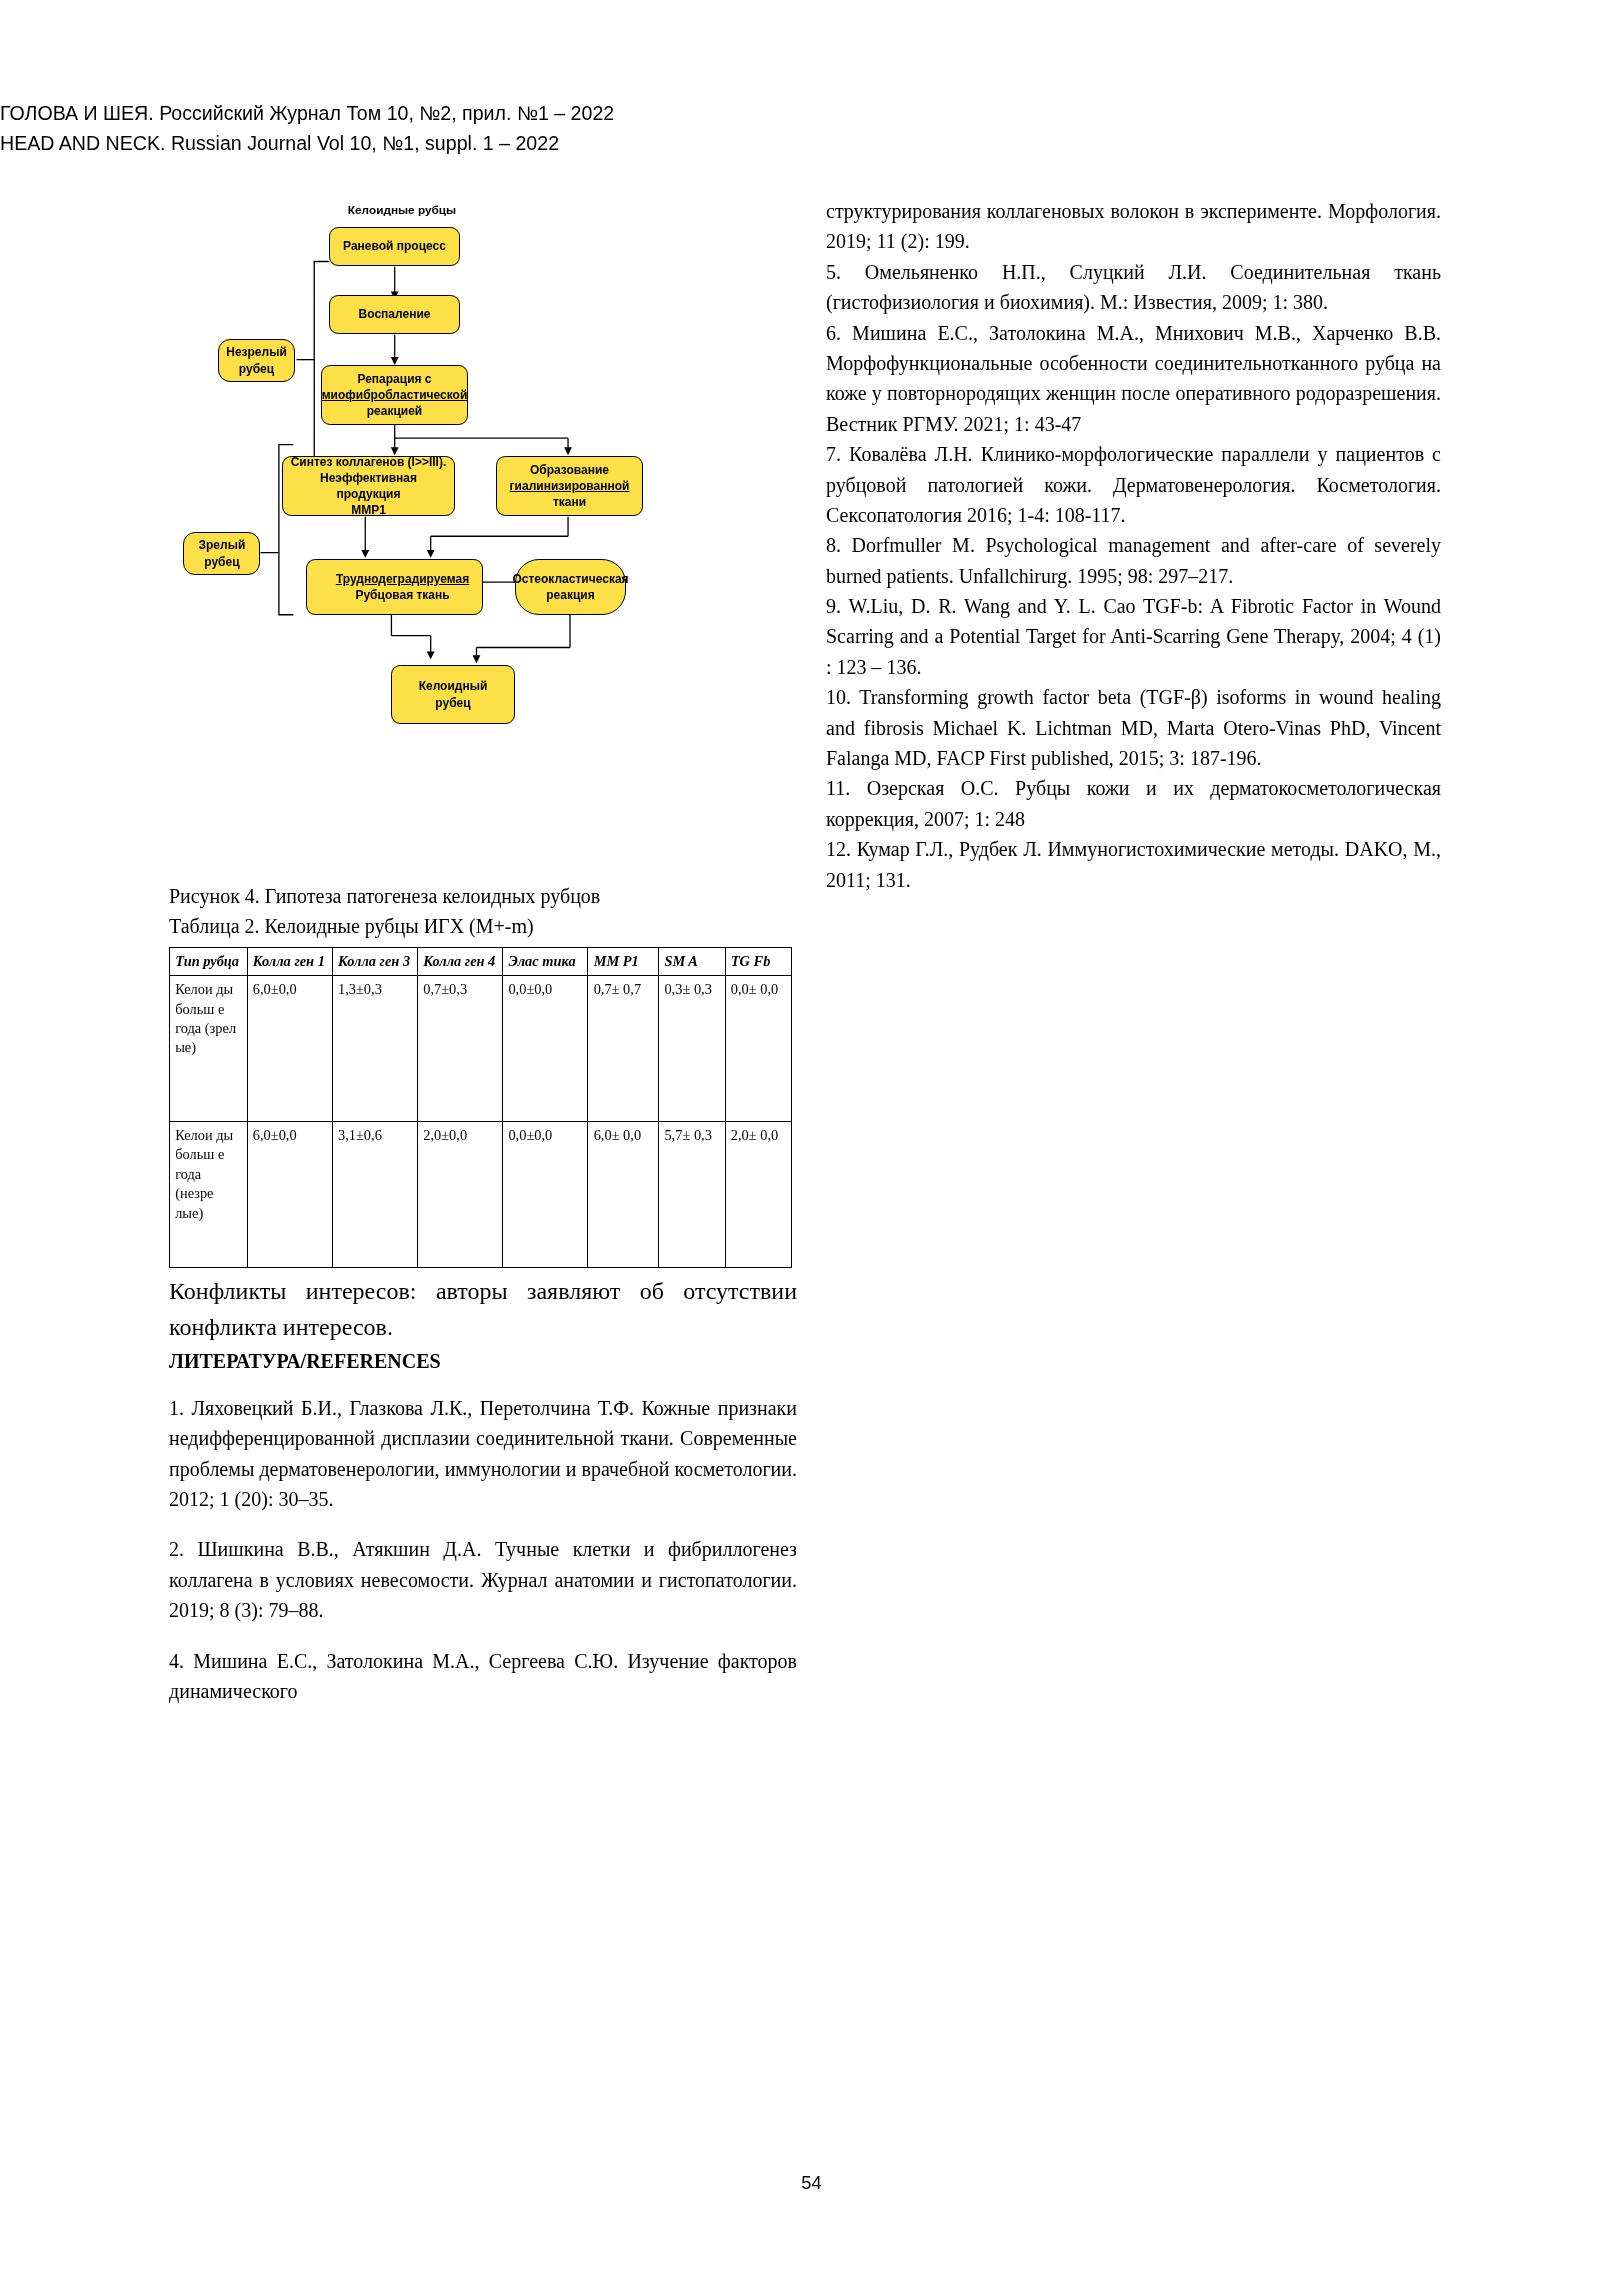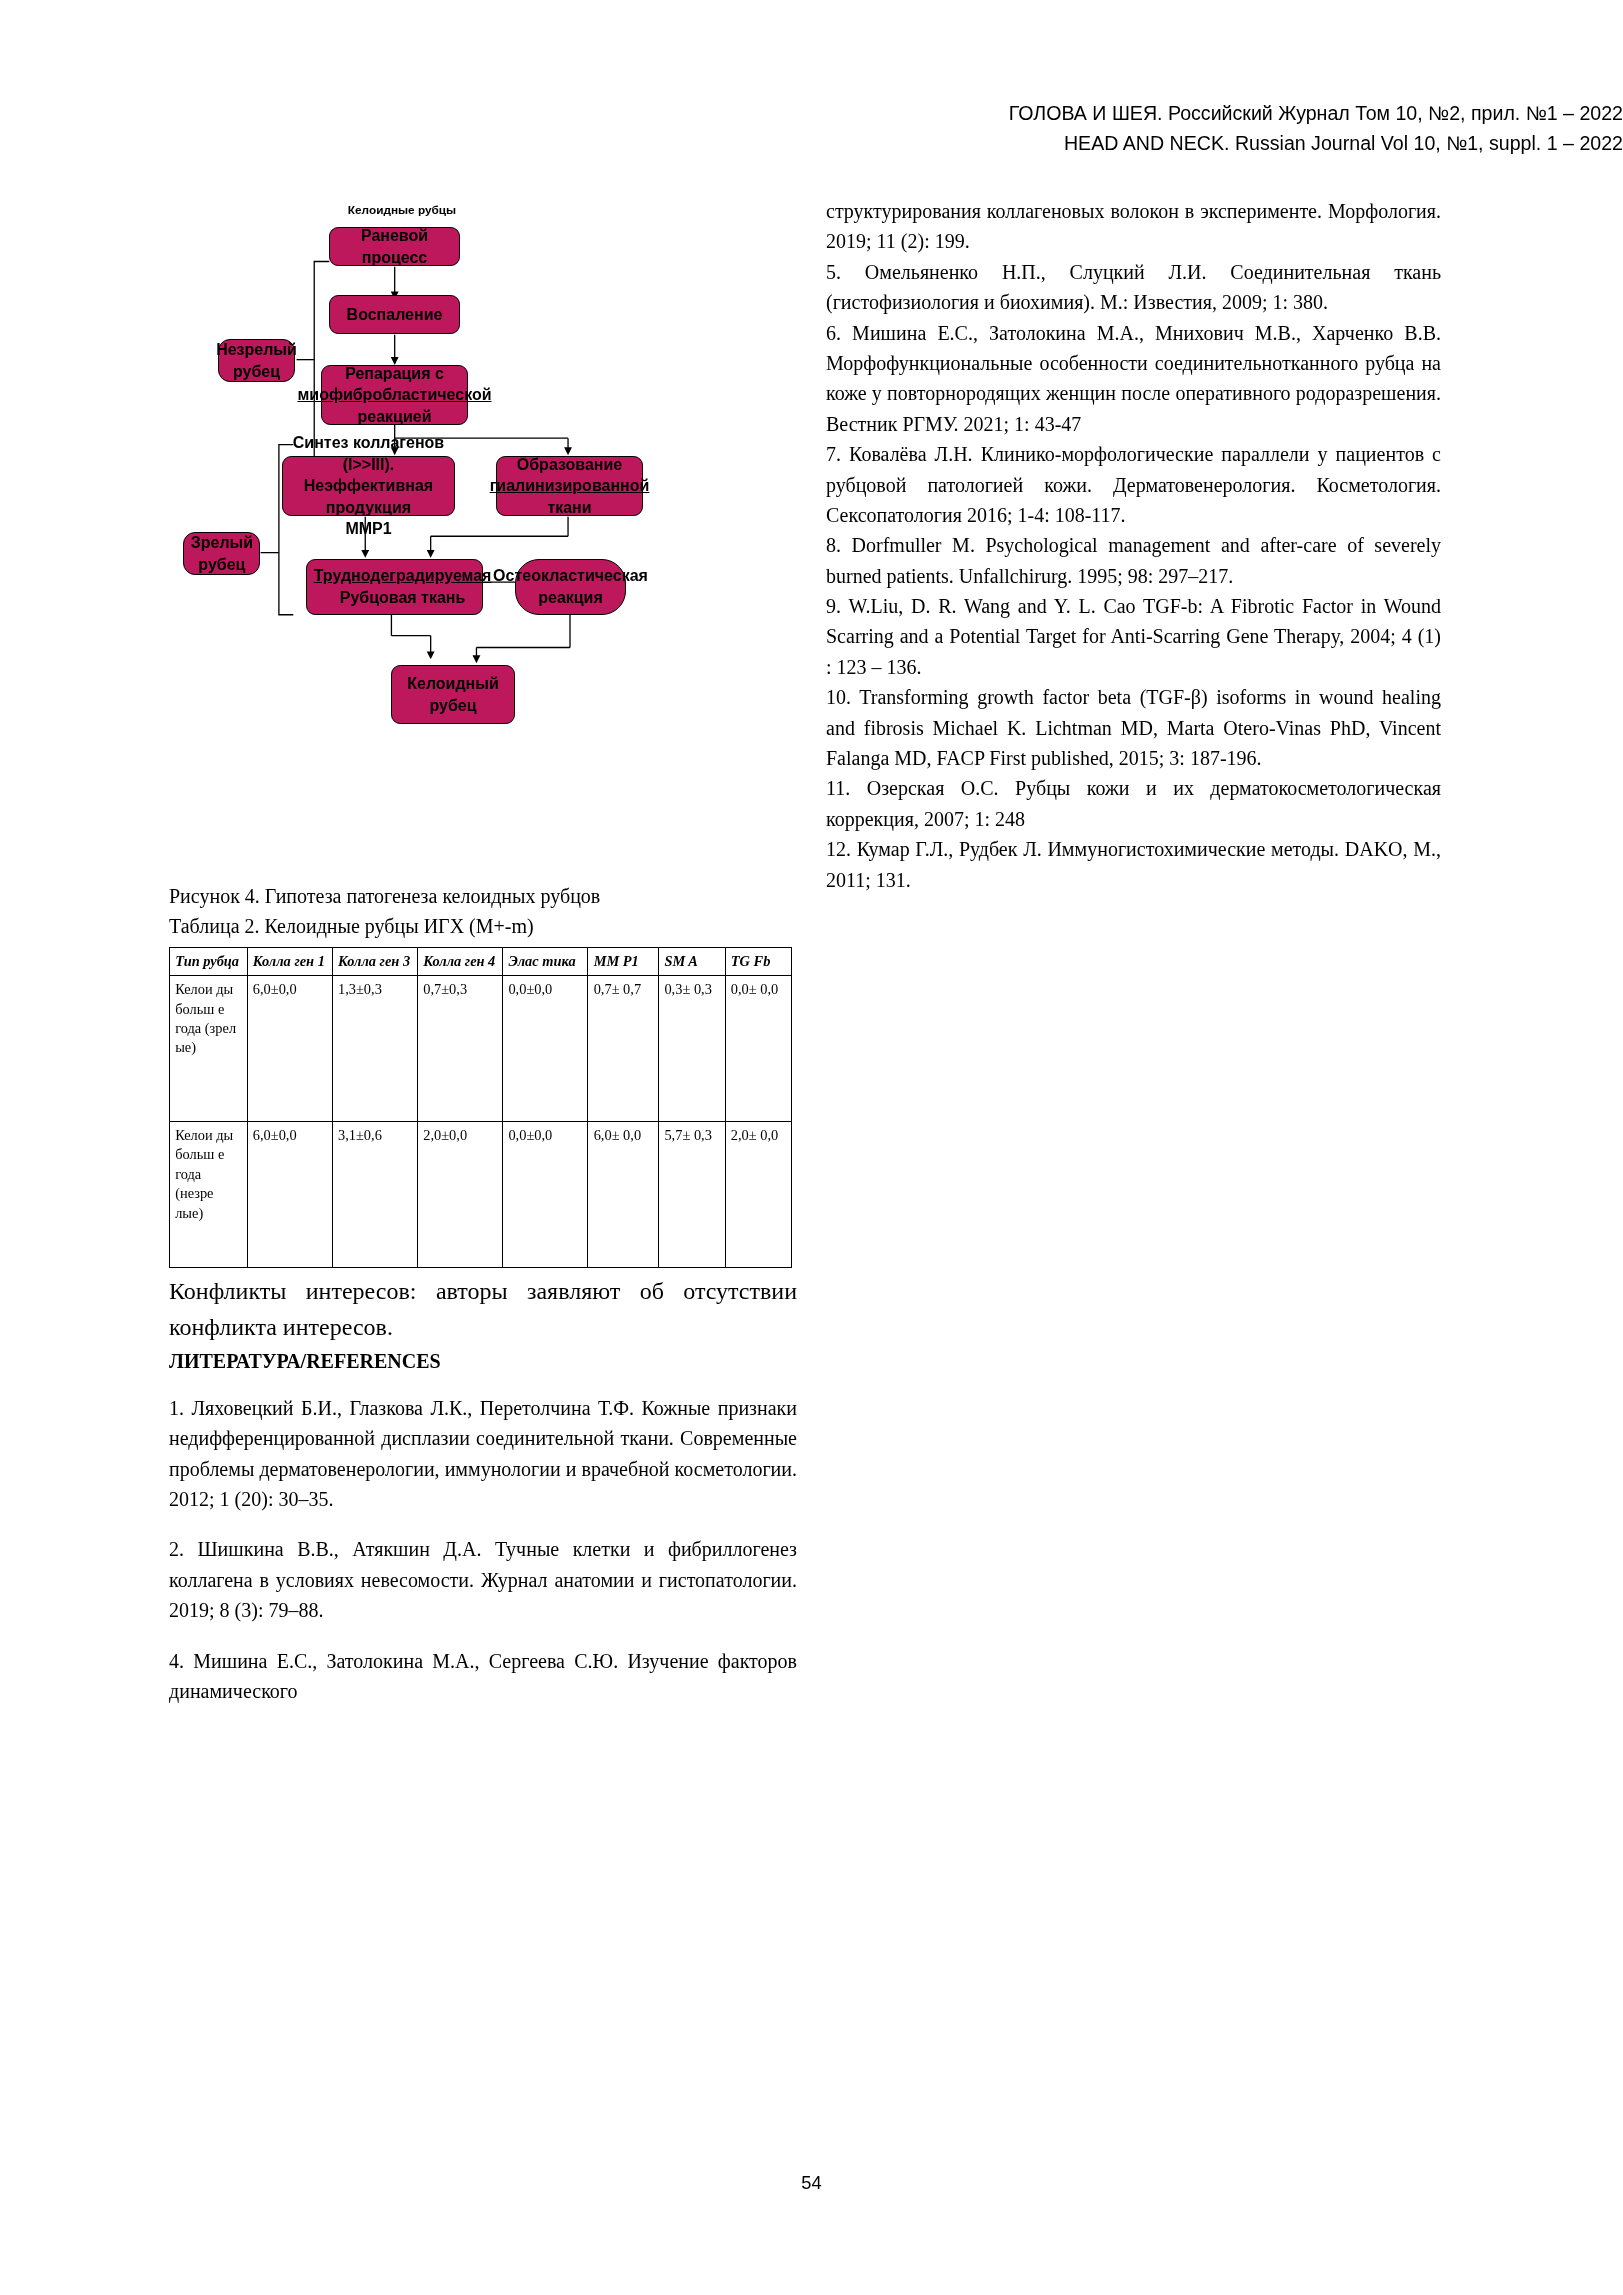--- a/index.html
+++ b/index.html
@@ -14,21 +14,21 @@
     background: #ffffff;
     font-family: "Liberation Serif", serif;
     color: #000000;
     box-sizing: border-box;
   }
   .header {
     position: absolute;
     top: 98px;
     left: 0;
     width: 1623px;
-    text-align: right;
+    text-align: left;
     font-family: "Liberation Sans", sans-serif;
     font-size: 19.6px;
     line-height: 1.55;
   }
   .header div { white-space: nowrap; }
 
   .col-left {
     position: absolute;
     left: 169px;
     top: 196px;
@@ -54,23 +54,23 @@
     position: relative;
     width: 628px;
     height: 674px;
     margin: 0;
   }
   .figure svg { position: absolute; left: 0; top: 0; }
   .dbox {
     position: absolute;
     border: 1.3px solid #000;
     border-radius: 9.2px;
-    background: #be185d;
+    background: #fde047;
     font-family: "Liberation Sans", sans-serif;
-    font-size: 16px;
+    font-size: 12px;
     line-height: 1.35;
     text-align: center;
     display: flex;
     align-items: center;
     justify-content: center;
     box-sizing: border-box;
     padding: 2.6px 3.9px;
     font-weight: 700;
   }
   .dbox.plain { border-radius: 12px; }

